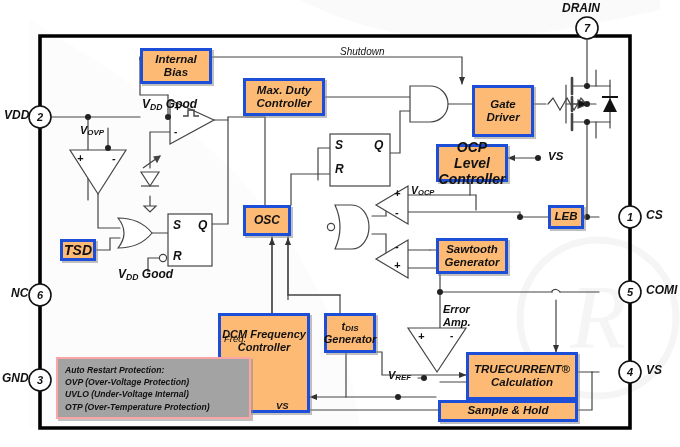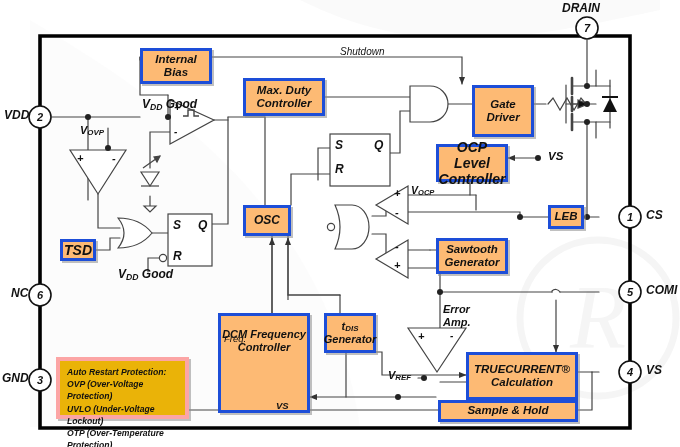--- a/index.html
+++ b/index.html
@@ -371,24 +371,24 @@
 
   <div class="lbl" style="left:394px;top:187px;font-size:11px">+</div>
   <div class="lbl" style="left:395px;top:206px;font-size:11px">-</div>
 
   <div class="lbl" style="left:395px;top:240px;font-size:11px">-</div>
   <div class="lbl" style="left:394px;top:259px;font-size:11px">+</div>
 
   <div class="lbl" style="left:418px;top:330px;font-size:11px">+</div>
   <div class="lbl" style="left:450px;top:330px;font-size:10px">-</div>
 
-  <div style="position:absolute;left:56px;top:357px;width:133px;height:62px;
-              background:#eab308;border:4px solid #fca5a5;box-sizing:border-box;
+  <div style="position:absolute;left:56px;top:357px;width:195px;height:62px;
+              background:#a3a3a3;border:2px solid #fca5a5;box-sizing:border-box;
               box-shadow:2px 2px 0 rgba(140,140,140,.55);
               padding:5px 7px;font-size:8.6px;font-style:italic;font-weight:bold;
               color:#111;line-height:1.42">
     <div>Auto Restart Protection:</div>
     <div>OVP (Over-Voltage Protection)</div>
-    <div>UVLO (Under-Voltage Lockout)</div>
+    <div>UVLO (Under-Voltage Internal)</div>
     <div>OTP (Over-Temperature Protection)</div>
   </div>
 
 </div>
 
 </body></html>

